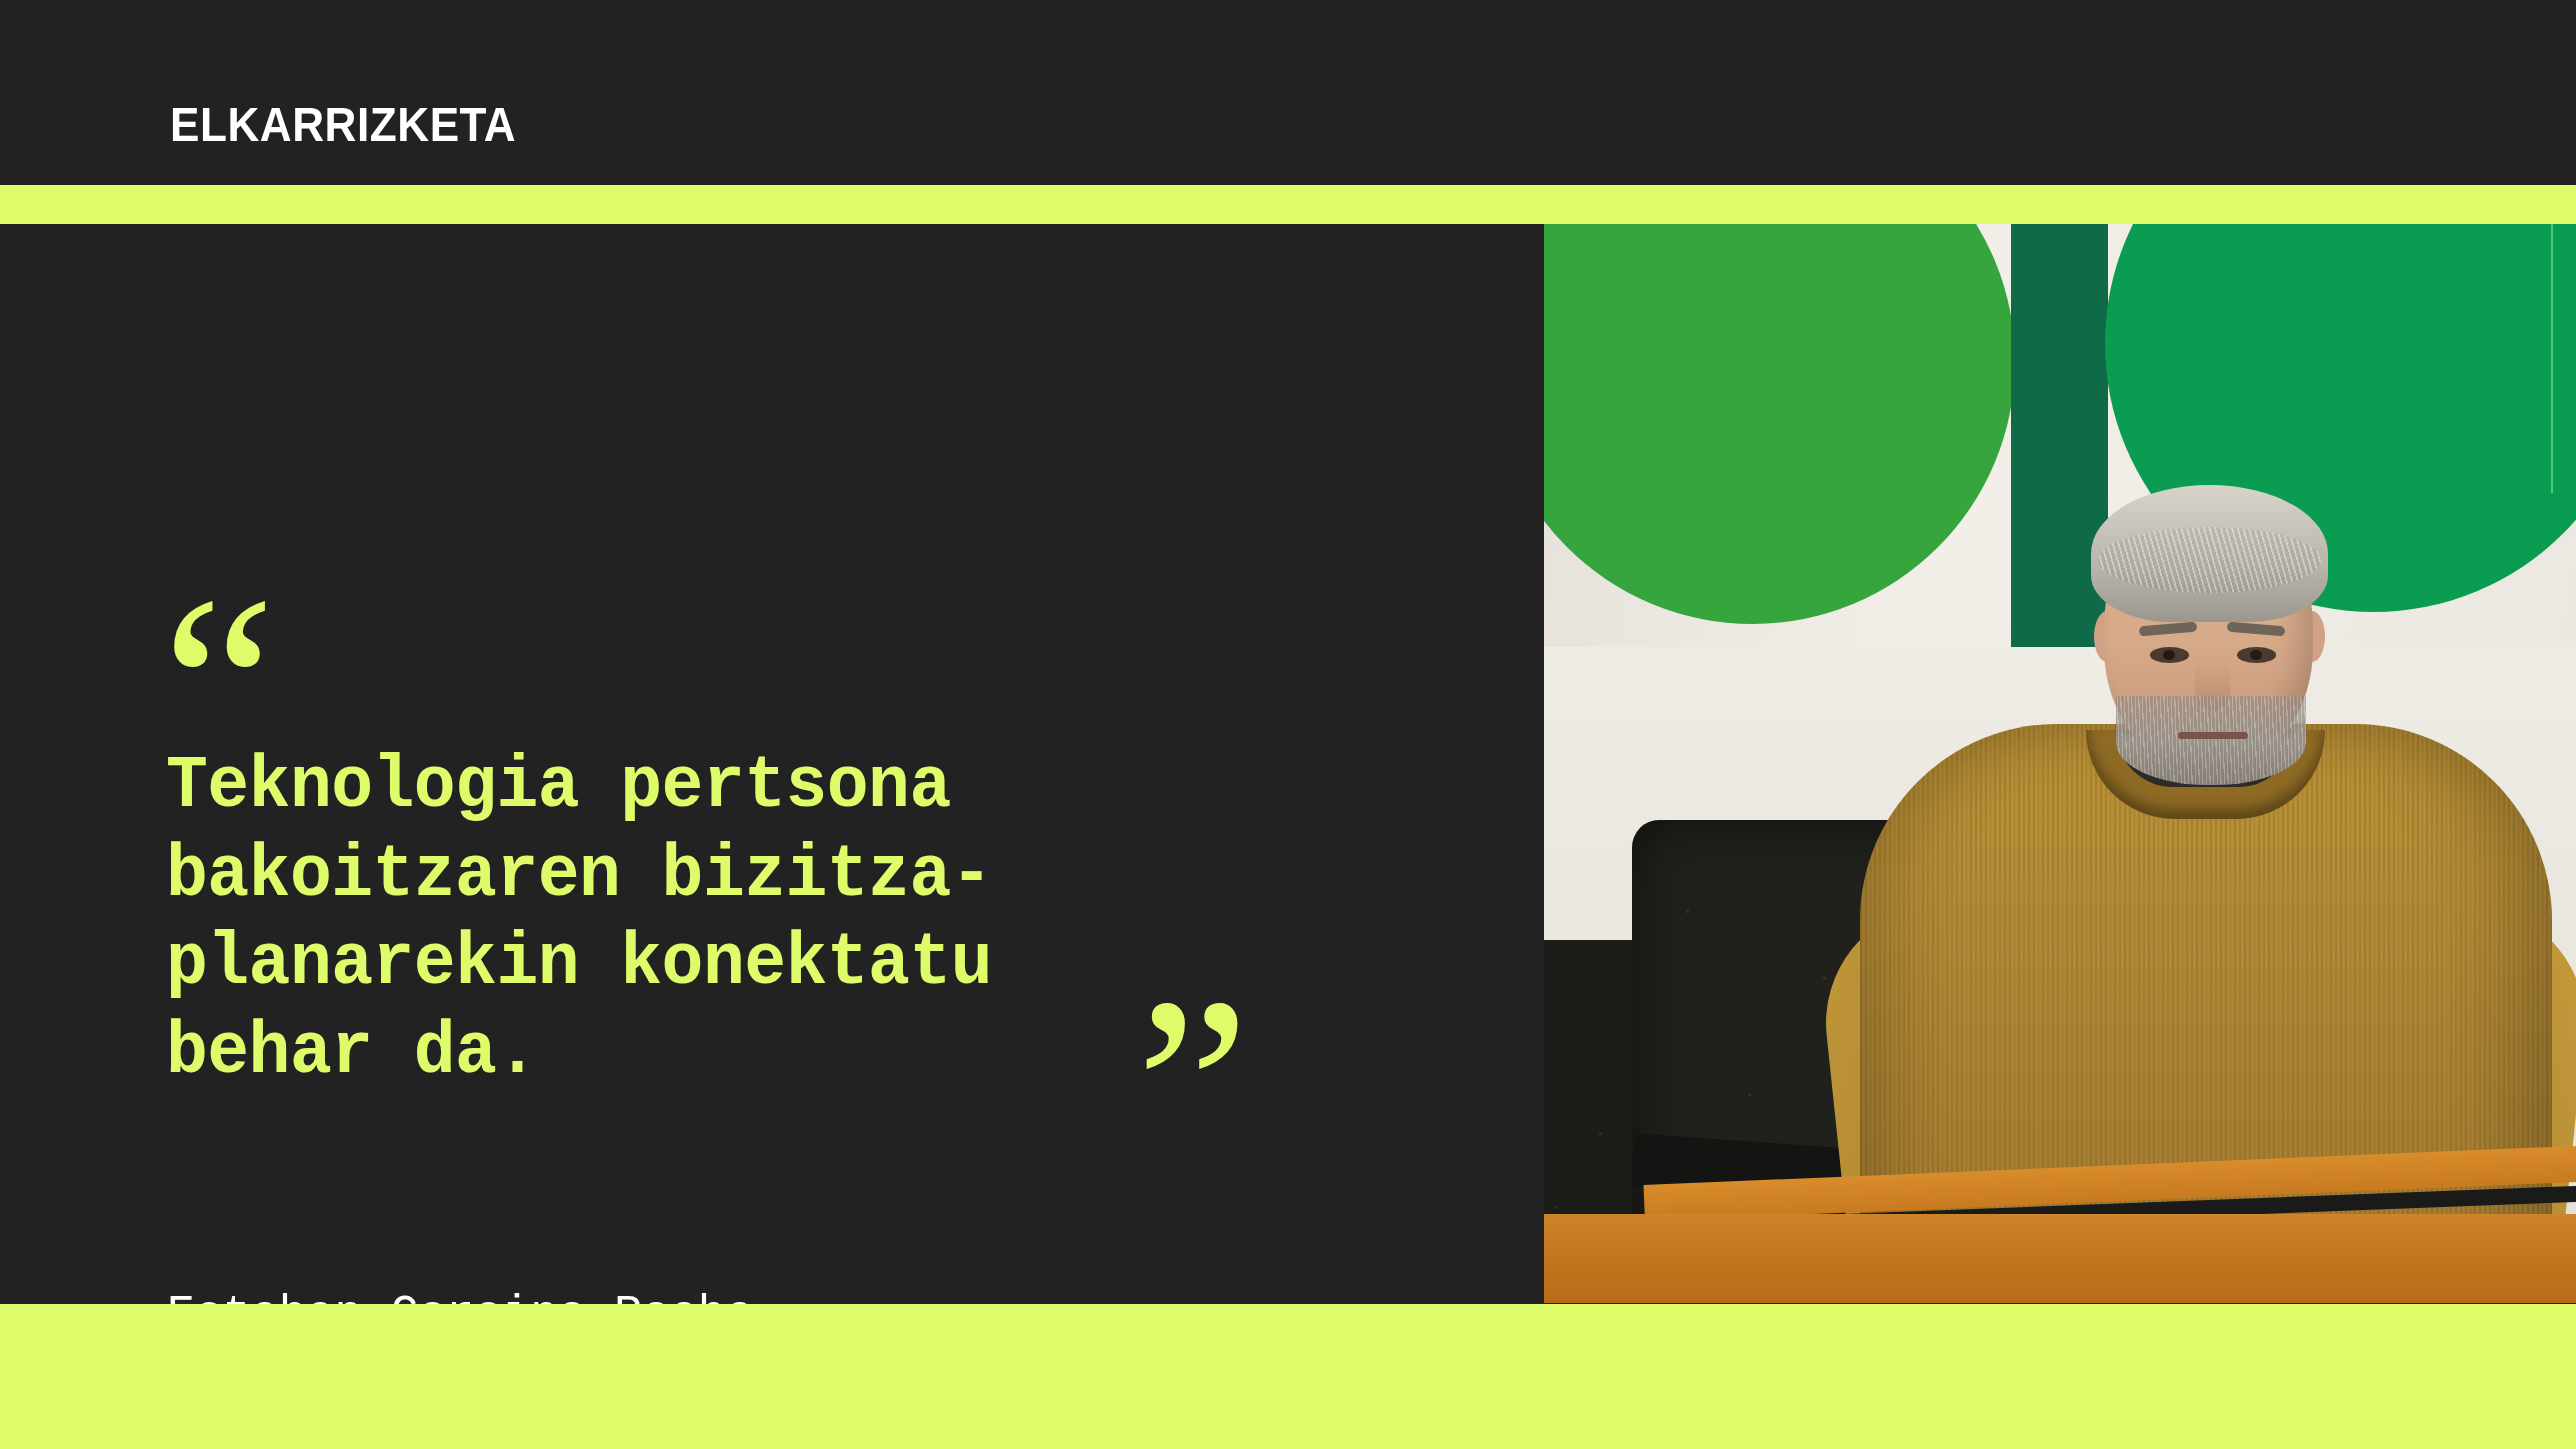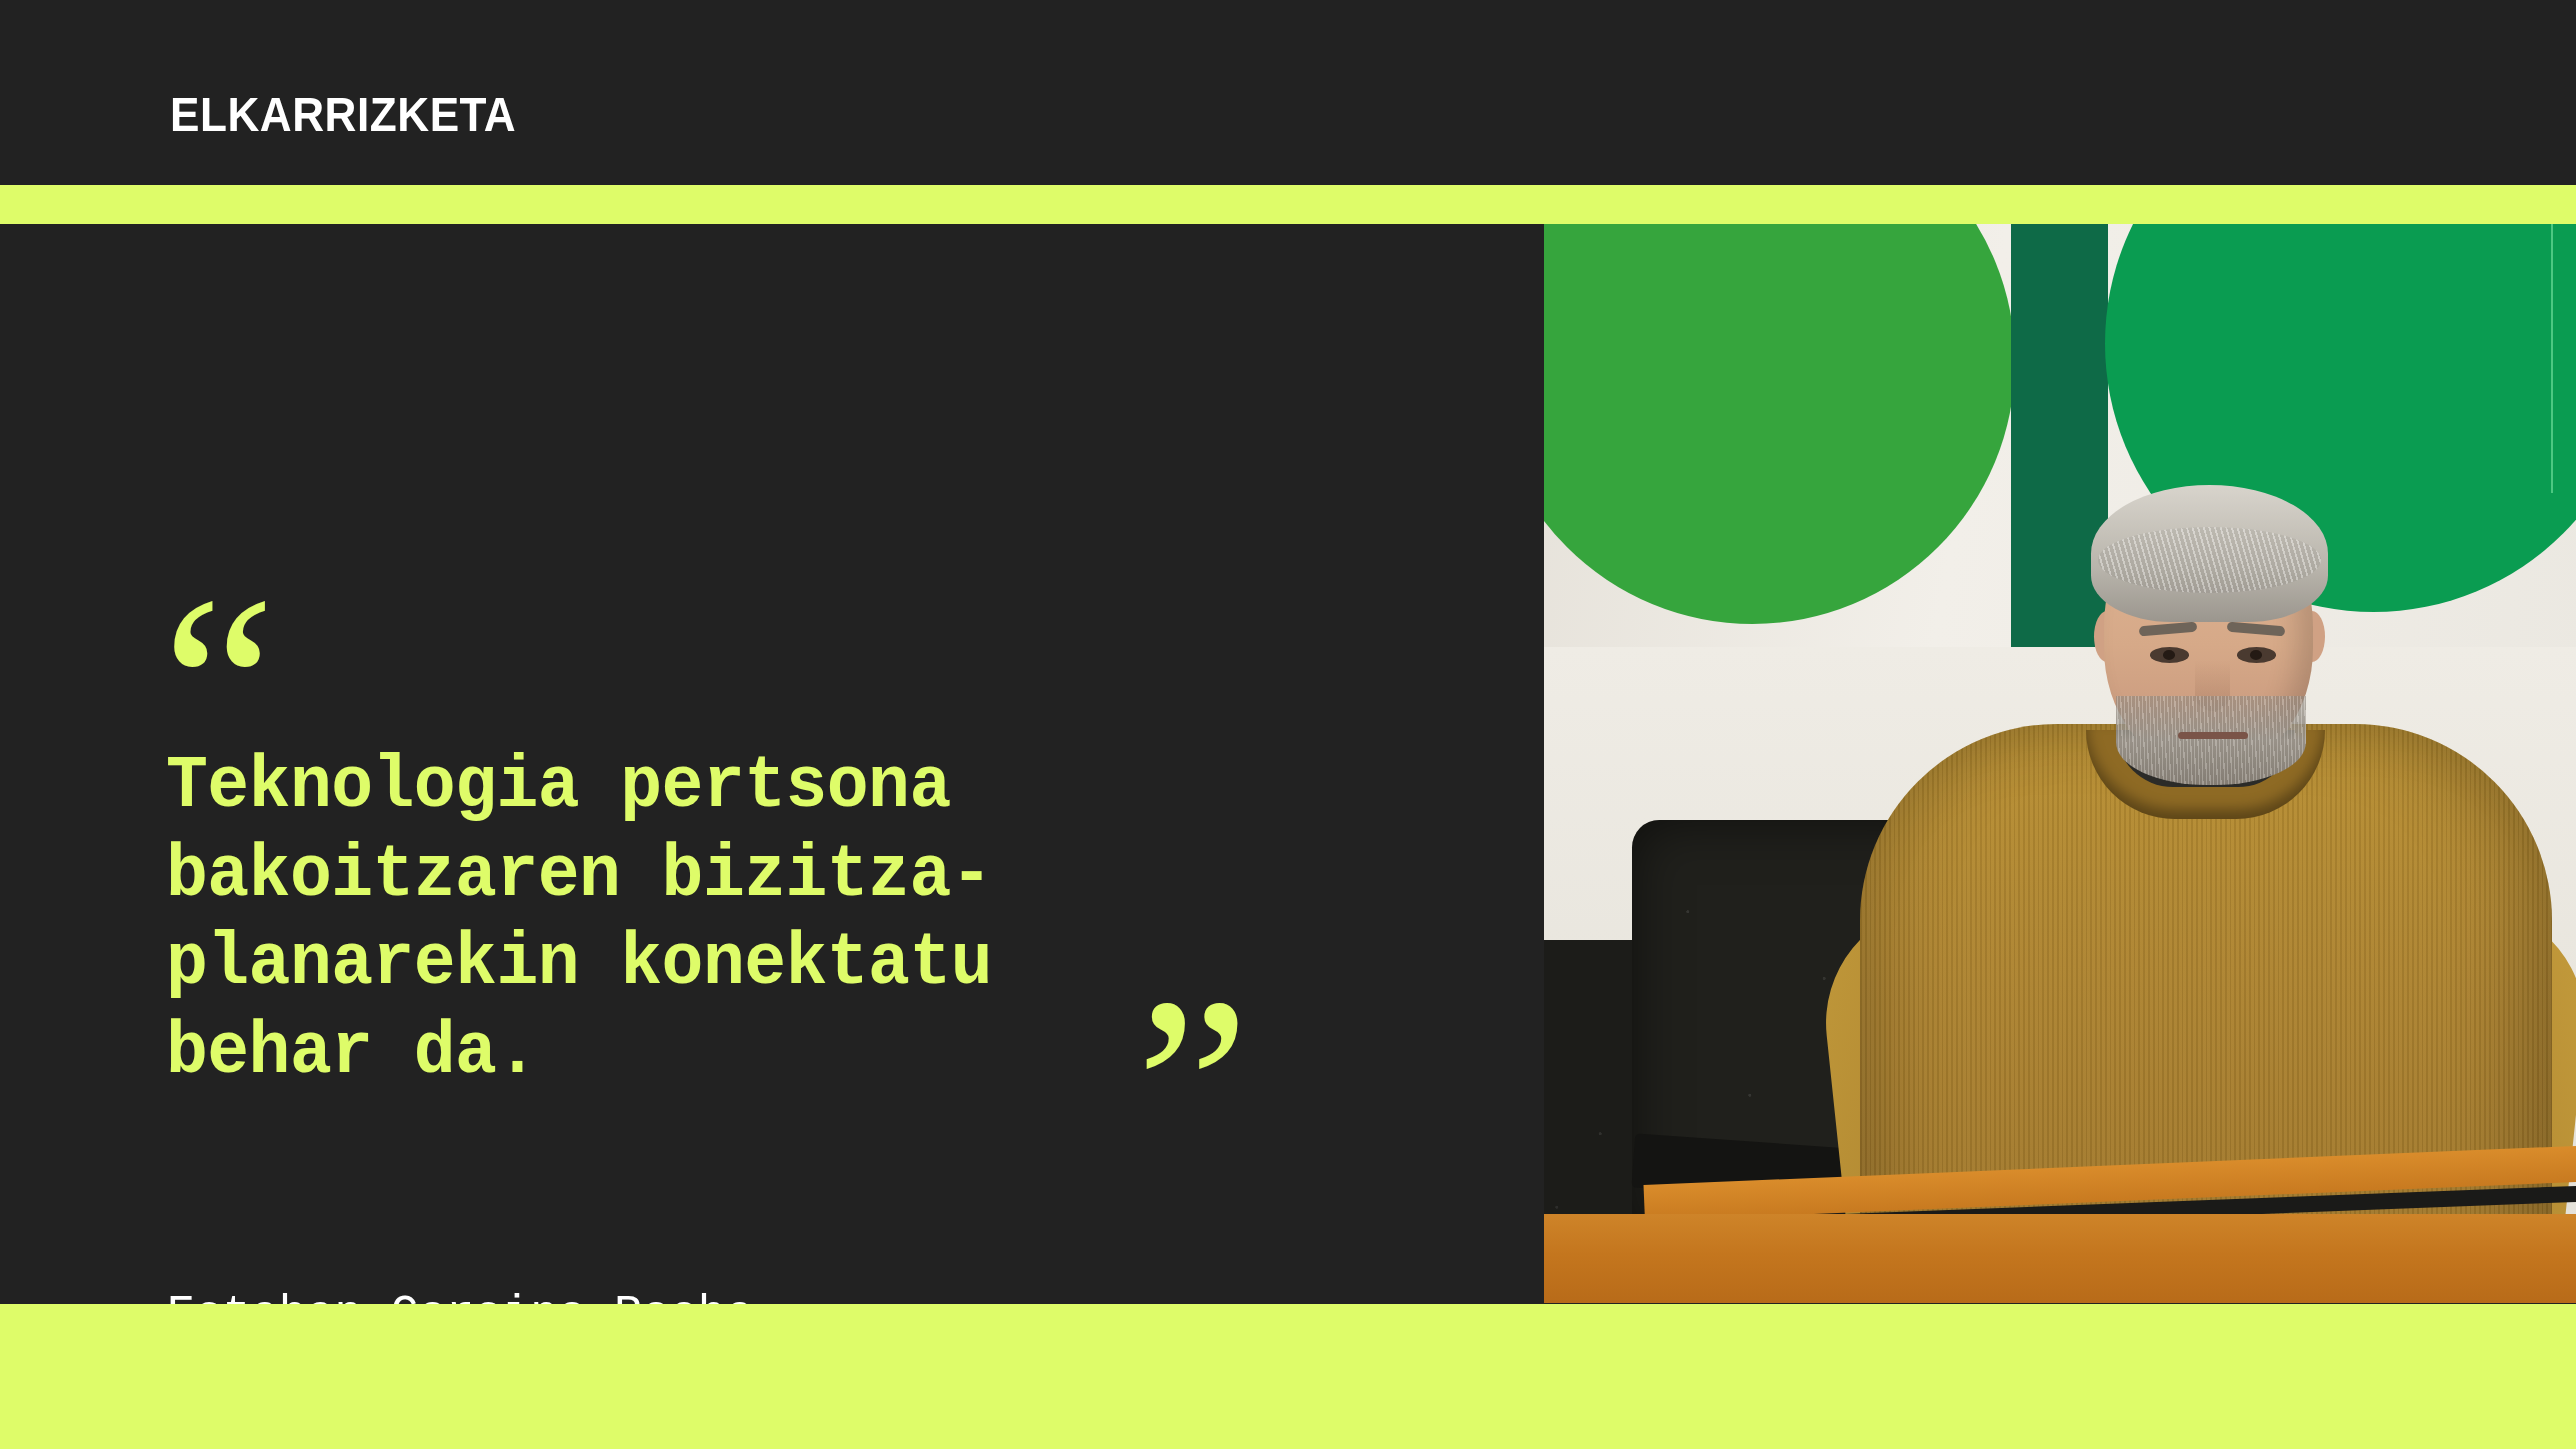--- a/index.html
+++ b/index.html
@@ -6,21 +6,21 @@
   body{
     width:2576px;height:1449px;
     background:#222222;
     font-family:"Liberation Sans", sans-serif;
     overflow:hidden;position:relative;
   }
   .stage{position:absolute;inset:0;background:#222222;overflow:hidden;}
 
   
   .header-bar{
-    position:absolute;left:0;top:4px;width:2576px;height:185px;
+    position:absolute;left:0;top:14px;width:2576px;height:185px;
     background:#222222;
   }
   .kicker{
     position:absolute;left:170px;top:86px;
     font-family:"Liberation Sans", sans-serif;
     font-weight:700;
     font-size:49px;
     letter-spacing:0.6px;
     color:#FFFFFF;
     transform:scaleX(0.90);

